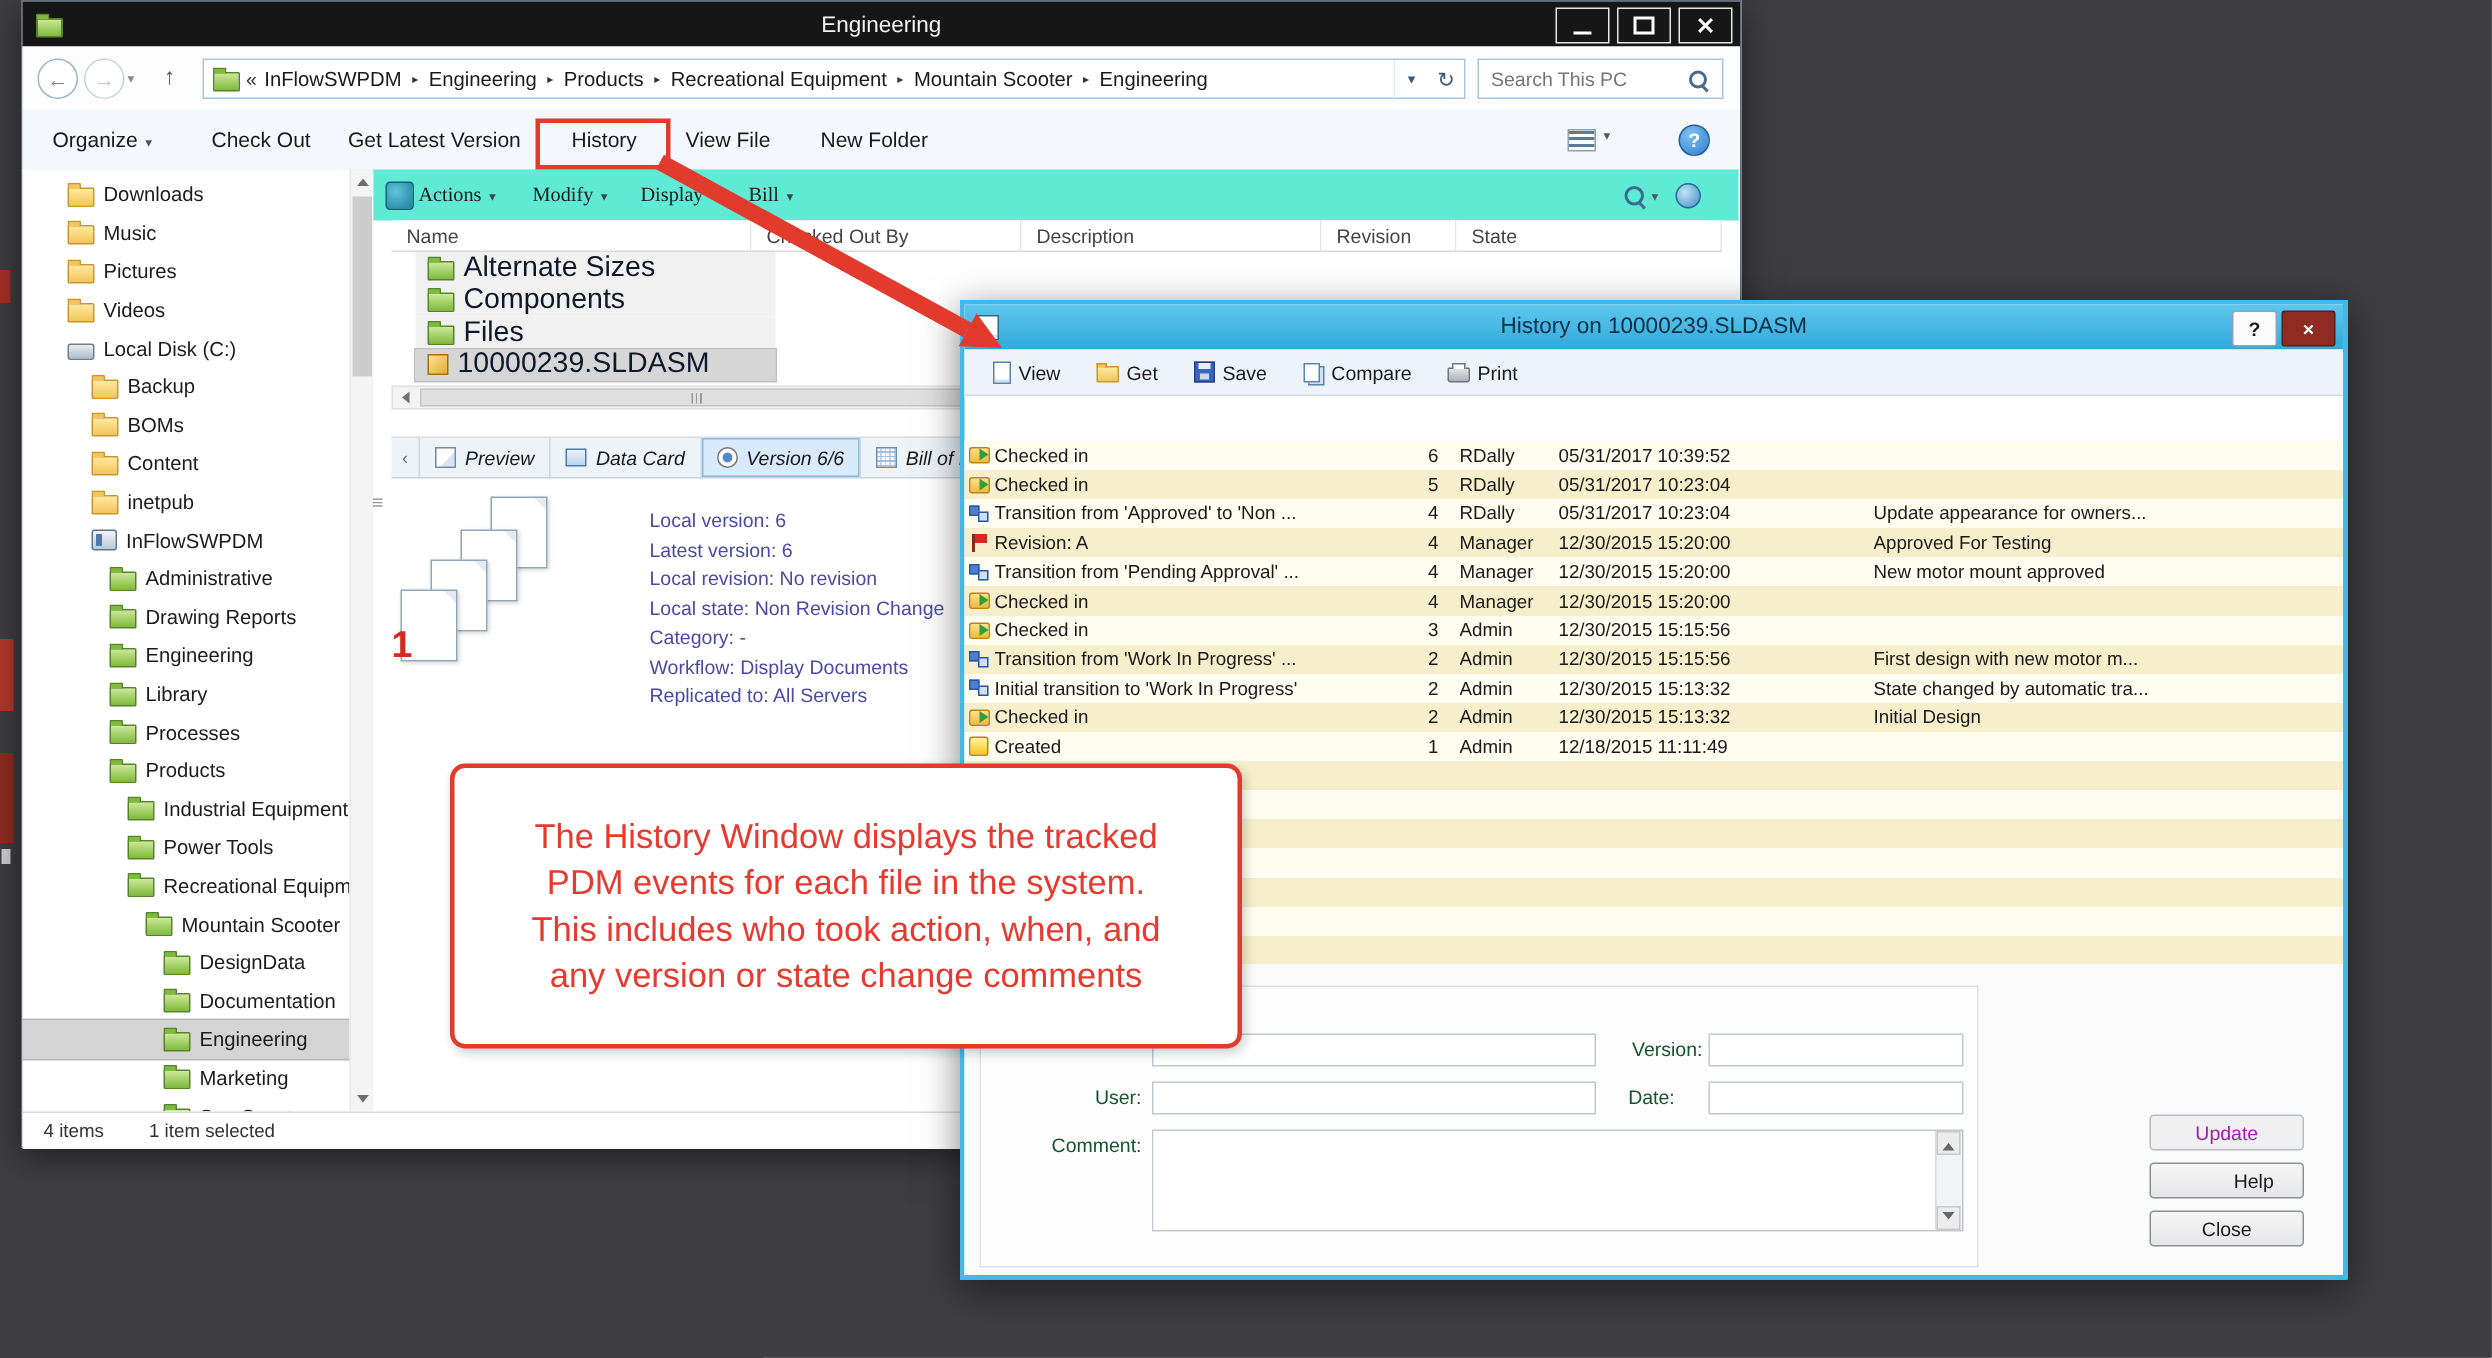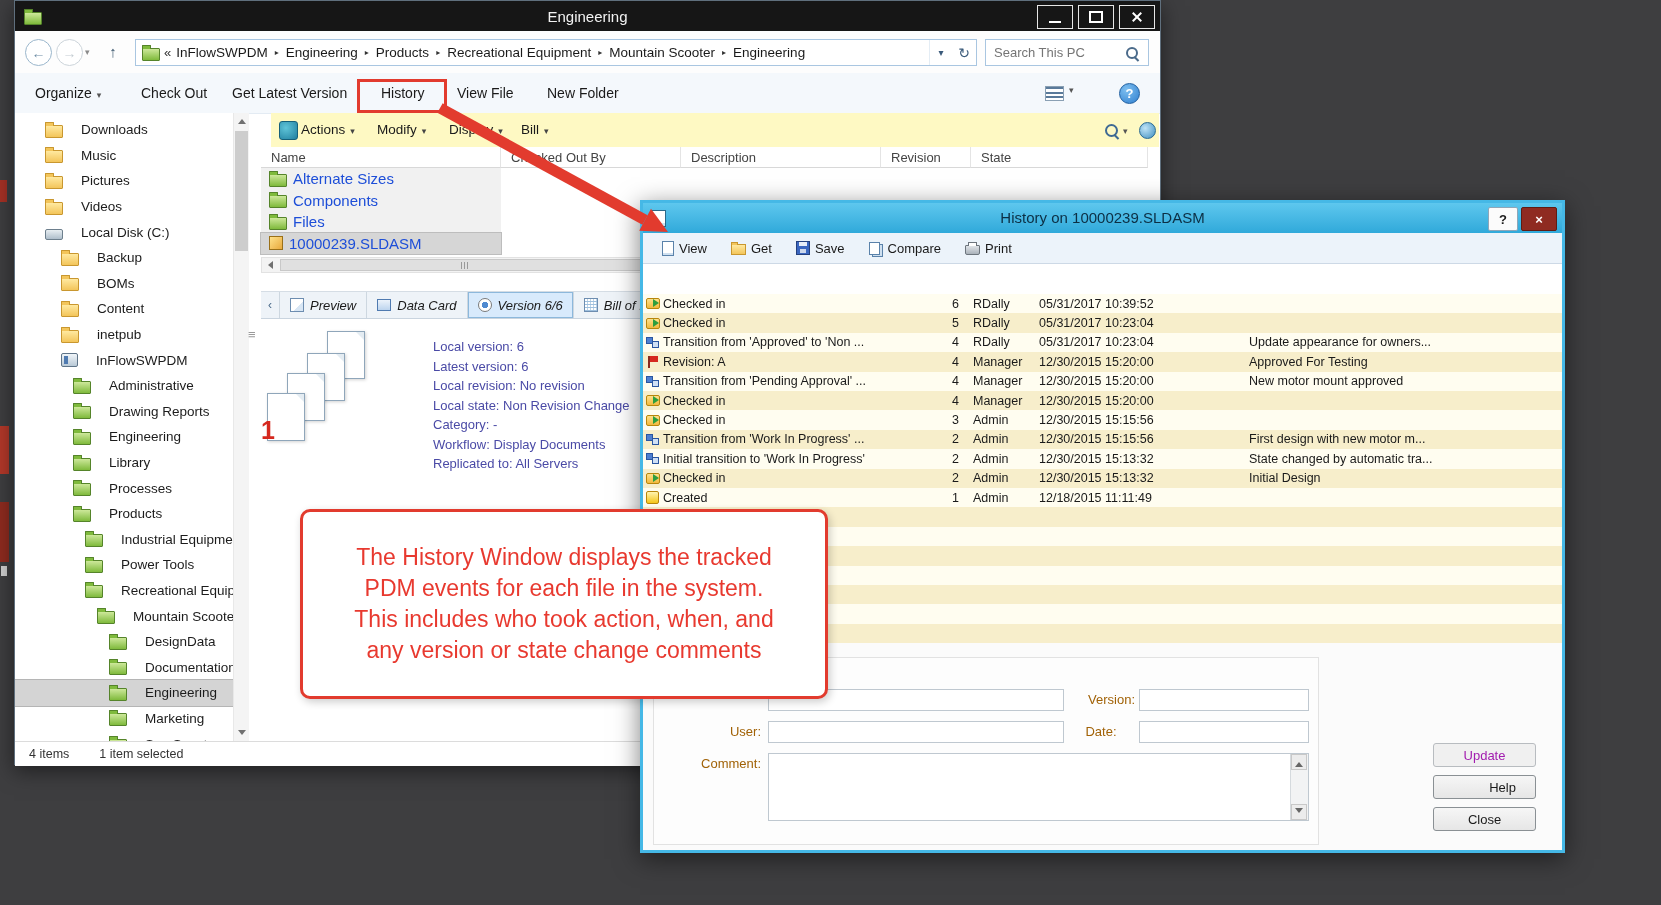--- a/index.html
+++ b/index.html
@@ -54,21 +54,21 @@
   .mcaret{display:none;}
   .mcaret.has-caret{display:inline-block;}
   .mcaret.has-caret::after{content:"\25BE";font-size:9px;color:#555;margin-left:5px;}
   .ic-viewlist{position:absolute;left:1030px;top:13px;width:17px;height:13px;border:1px solid #8aa0b4;background:repeating-linear-gradient(to bottom,#5a7a9a 0 2px,#fff 2px 4.5px);cursor:pointer;}
   .viewlist-caret{position:absolute;left:1054px;top:12px;color:#555;font-size:9px;cursor:pointer;}
   .viewlist-caret::after{content:"\25BE";}
   .help-circle{position:absolute;left:1104px;top:10px;width:19px;height:19px;border-radius:50%;background:radial-gradient(circle at 35% 30%,#7fc0f0,#2f7fd0);color:#fff;font-weight:bold;font-size:13px;display:flex;align-items:center;justify-content:center;border:1px solid #1f5fa0;cursor:pointer;}
 
   
   .tree{position:absolute;left:0;top:112px;width:218px;height:628px;overflow:hidden;background:#fff;padding-top:4px;box-sizing:border-box;}
-  .tree-item{display:flex;align-items:center;gap:18px;height:25.6px;font-size:13.5px;color:#1c1c1c;white-space:nowrap;overflow:hidden;cursor:pointer;box-sizing:border-box;text-align:right;}
+  .tree-item{display:flex;align-items:center;gap:6px;height:25.6px;font-size:13.5px;color:#1c1c1c;white-space:nowrap;overflow:hidden;cursor:pointer;box-sizing:border-box;text-align:right;}
   .tree-item.selected{background:#d4d4d4;outline:1px solid #b5b5b5;}
   .lvl1{padding-left:30px}.lvl2{padding-left:46px}.lvl3{padding-left:58px}
   .lvl4{padding-left:70px}.lvl5{padding-left:82px}.lvl6{padding-left:94px}
   .tico{flex:none;display:inline-block;}
   .ic-folder-yellow{position:relative;width:16px;height:11px;background:linear-gradient(#ffe9a0,#f3c55a);border:1px solid #c9972f;border-radius:1px;margin-top:3px;}
   .ic-folder-yellow::before{content:"";position:absolute;top:-4px;left:-1px;width:7px;height:3px;background:#f3c55a;border:1px solid #c9972f;border-bottom:none;border-radius:1px 1px 0 0;}
   .ic-folder-vault{position:relative;width:16px;height:11px;background:linear-gradient(#cde89a,#7fba3c);border:1px solid #55842a;border-radius:1px;margin-top:3px;}
   .ic-folder-vault::before{content:"";position:absolute;top:-4px;left:-1px;width:7px;height:3px;background:#7fba3c;border:1px solid #55842a;border-bottom:none;border-radius:1px 1px 0 0;}
   .ic-drive{width:16px;height:9px;background:linear-gradient(#e8eef2,#aebecb);border:1px solid #6d7f8d;border-radius:2px;margin-top:4px;}
   .ic-vault{position:relative;width:15px;height:12px;background:linear-gradient(#f0f5f9,#b9c9d6);border:1px solid #5f7488;border-radius:2px;}
@@ -78,39 +78,39 @@
   .tree-scroll{position:absolute;left:218px;top:112px;width:16px;height:628px;background:#f4f4f4;border-left:1px solid #e8e8e8;box-sizing:border-box;}
   .ts-up,.ts-down{position:absolute;left:0;width:16px;height:16px;display:flex;align-items:center;justify-content:center;cursor:pointer;}
   .ts-up{top:0}.ts-down{bottom:0}
   .tri-up{width:0;height:0;border:4px solid transparent;border-bottom:5px solid #707070;margin-bottom:3px;}
   .tri-down{width:0;height:0;border:4px solid transparent;border-top:5px solid #707070;margin-top:3px;}
   .ts-thumb{position:absolute;left:1px;top:18px;width:13px;height:120px;background:#cdcdcd;cursor:pointer;}
   .splitter-handle{position:absolute;left:233px;top:326px;color:#9a9a9a;font-size:13px;cursor:col-resize;z-index:2;}
   .splitter-handle::after{content:"\2261";}
 
   
-  .pdmbar{position:absolute;left:256px;top:112px;right:1px;height:34px;background:#fef9c3;}
+  .pdmbar{position:absolute;left:234px;top:112px;right:1px;height:34px;background:#5eead4;font-family:Liberation Serif, serif;}
   .ic-actions{position:absolute;left:8px;top:8px;width:17px;height:17px;border-radius:3px;background:radial-gradient(circle at 35% 35%,#5fc4d8,#1f7f9f);border:1px solid #16607a;}
   .pdm-menu{position:absolute;top:0;height:34px;line-height:34px;font-size:13.5px;color:#1a1a1a;cursor:pointer;}
   .pdm-menu::after{content:"\25BE";font-size:9px;color:#444;margin-left:5px;}
   .pm1{left:30px}.pm2{left:106px}.pm3{left:178px}.pm4{left:250px}
   .ic-zoom{position:absolute;left:834px;top:11px;width:9px;height:9px;border:2px solid #3f6a93;border-radius:50%;cursor:pointer;}
   .ic-zoom::after{content:"";position:absolute;left:8px;top:8px;width:6px;height:2px;background:#3f6a93;transform:rotate(45deg);transform-origin:0 0;}
   .zoom-caret{position:absolute;left:852px;top:13px;color:#555;font-size:9px;cursor:pointer;}
   .zoom-caret::after{content:"\25BE";}
   .ic-globe{position:absolute;left:868px;top:9px;width:15px;height:15px;border-radius:50%;background:radial-gradient(circle at 35% 35%,#bfe3f7,#3f8fc0);border:1px solid #2a6a94;cursor:pointer;}
   .col-cell{position:absolute;top:146px;height:21px;line-height:21px;font-size:13px;color:#444;padding-left:10px;border-right:1px solid #e4e4e4;border-bottom:1px solid #d8d8d8;box-sizing:border-box;background:#fff;cursor:pointer;white-space:nowrap;overflow:hidden;}
   .colc0{left:246px;width:240px;}
   .colc1{left:486px;width:180px;}
   .colc2{left:666px;width:200px;}
   .colc3{left:866px;width:90px;}
   .colc4{left:956px;width:177px;}
   .frows{position:absolute;left:246px;top:167px;width:887px;}
   .frow{position:relative;height:21.5px;cursor:pointer;}
-  .fname{position:absolute;left:0;top:0;width:240px;height:100%;display:flex;align-items:center;gap:6px;padding-left:8px;box-sizing:border-box;font-size:15px;color:#1d4ed8;white-space:nowrap;overflow:hidden;}
+  .fname{position:absolute;left:16px;top:0;width:240px;height:100%;display:flex;align-items:center;gap:6px;padding-left:8px;box-sizing:border-box;font-size:19px;color:#0f172a;white-space:nowrap;overflow:hidden;}
   .frow.shaded .fname{background:#f1f1f1;}
   .frow.selected .fname{background:#d6d6d6;outline:1px solid #bdbdbd;}
 
   .hscroll{position:absolute;left:246px;top:256px;width:640px;height:16px;background:#f3f3f3;border:1px solid #e2e2e2;box-sizing:border-box;}
   .hs-left{position:absolute;left:0;top:0;width:16px;height:14px;display:flex;align-items:center;justify-content:center;cursor:pointer;}
   .tri-left{width:0;height:0;border:4px solid transparent;border-right:5px solid #707070;margin-right:3px;}
   .hs-thumb{position:absolute;left:18px;top:1px;width:370px;height:12px;background:#e0e0e0;border:1px solid #c8c8c8;box-sizing:border-box;cursor:pointer;}
   .hs-grip{position:absolute;left:50%;top:2px;width:9px;height:7px;margin-left:-4px;background:repeating-linear-gradient(to right,#9a9a9a 0 1px,transparent 1px 3px);}
 
   
@@ -184,21 +184,21 @@
   .ic-transition{position:relative;width:13px;height:11px;}
   .ic-transition::before{content:"";position:absolute;left:0;top:0;width:5px;height:5px;background:#4d7fd0;border:1px solid #2a56a0;}
   .ic-transition::after{content:"";position:absolute;right:0;bottom:0;width:5px;height:5px;background:#cfe0f5;border:1px solid #2a56a0;}
   .ic-revision{position:relative;width:12px;height:12px;}
   .ic-revision::before{content:"";position:absolute;left:2px;top:0;width:2px;height:12px;background:#8a2a1e;}
   .ic-revision::after{content:"";position:absolute;left:4px;top:0;width:8px;height:6px;background:#d5281e;}
   .ic-created{width:11px;height:11px;background:linear-gradient(#fff3b0,#f5c518);border:1px solid #b8860b;border-radius:2px;}
 
   .hd-form{position:absolute;left:0;top:440px;right:0;bottom:0;background:#fbfbfb;}
   .hd-panel{position:absolute;left:10px;top:14px;width:664px;height:186px;border:1px solid #e2e2e2;background:#fdfdfd;}
-  .flabel{position:absolute;height:22px;line-height:22px;font-size:13px;color:#a16207;text-align:right;white-space:nowrap;}
+  .flabel{position:absolute;height:22px;line-height:22px;font-size:13px;color:#14532d;text-align:right;white-space:nowrap;}
   .ffield{position:absolute;height:22px;border:1px solid #bfc8d0;background:#fff;box-sizing:border-box;font-size:12.5px;font-family:"Liberation Sans",sans-serif;padding:0 4px;color:#333;}
   .lbl-ver{left:424px;top:46px;width:68px;}
   .lbl-user{left:40px;top:78px;width:78px;}
   .lbl-date{left:424px;top:78px;width:68px;text-align:center;}
   .lbl-com{left:40px;top:110px;width:78px;}
   .f-event{left:125px;top:46px;width:296px;}
   .f-ver{left:496px;top:46px;width:170px;}
   .f-user{left:125px;top:78px;width:296px;}
   .f-date{left:496px;top:78px;width:170px;}
   .comment-box{position:absolute;left:125px;top:110px;width:541px;height:68px;border:1px solid #bfc8d0;background:#fff;box-sizing:border-box;display:flex;}

